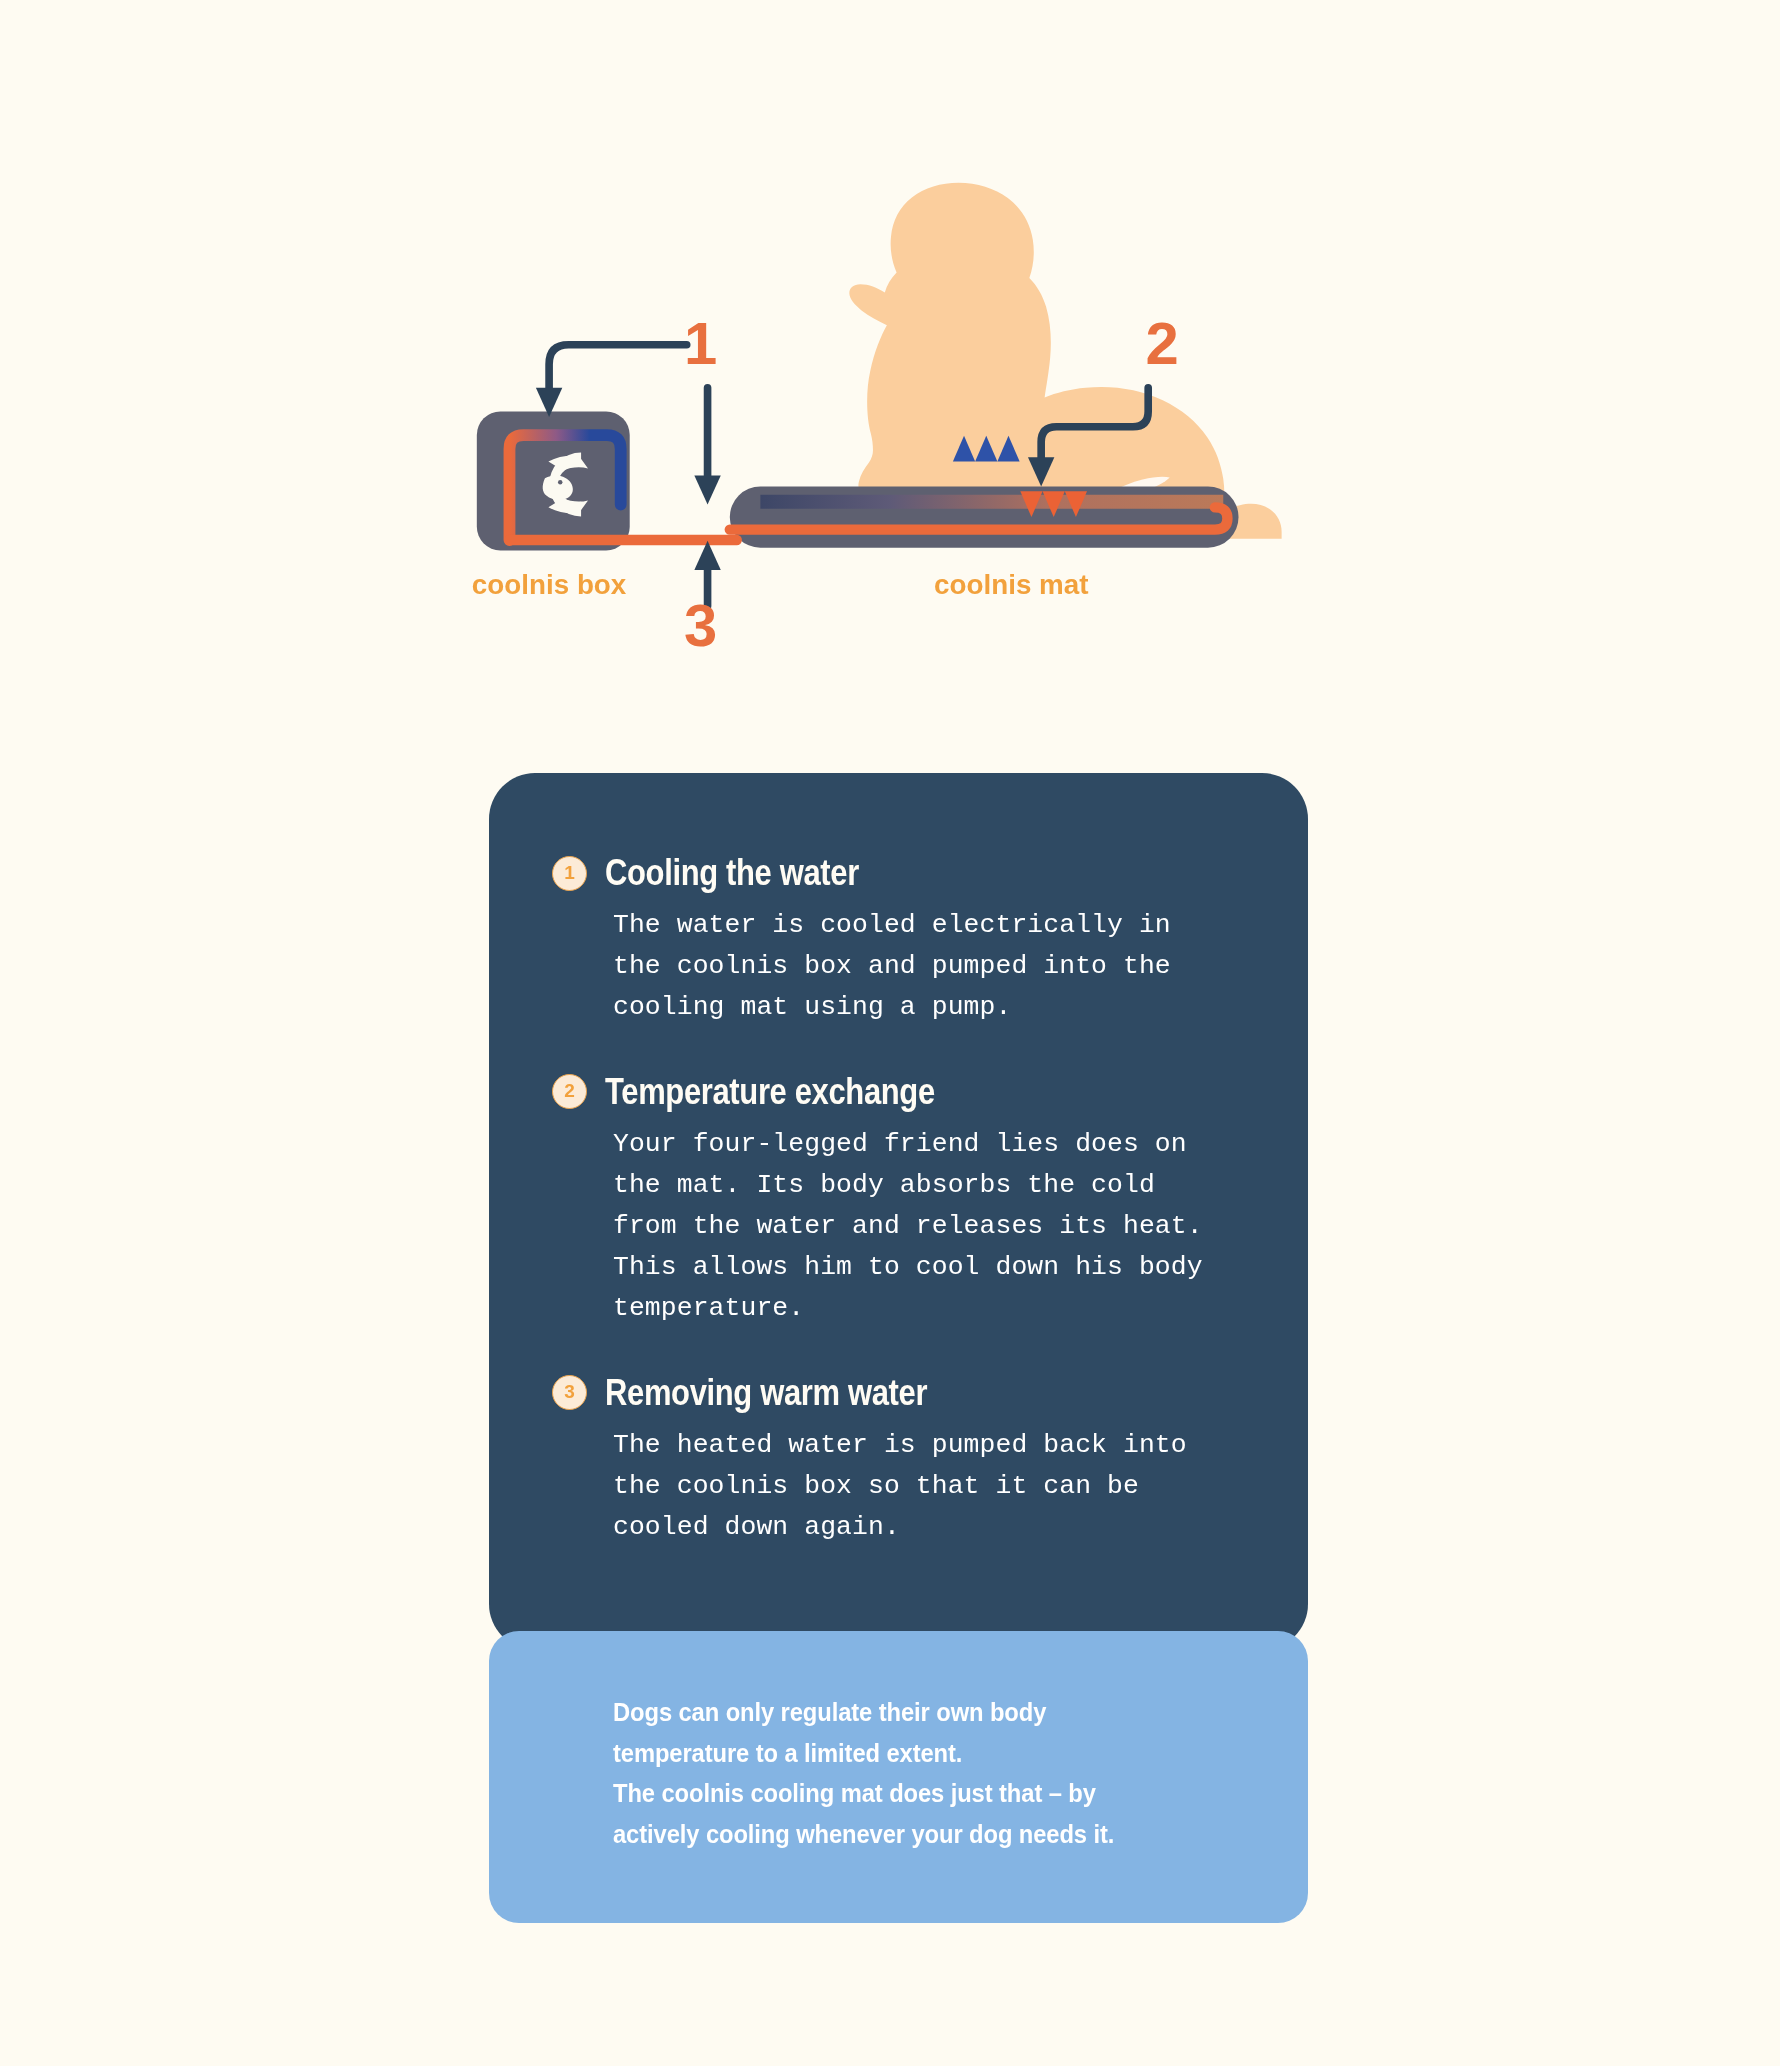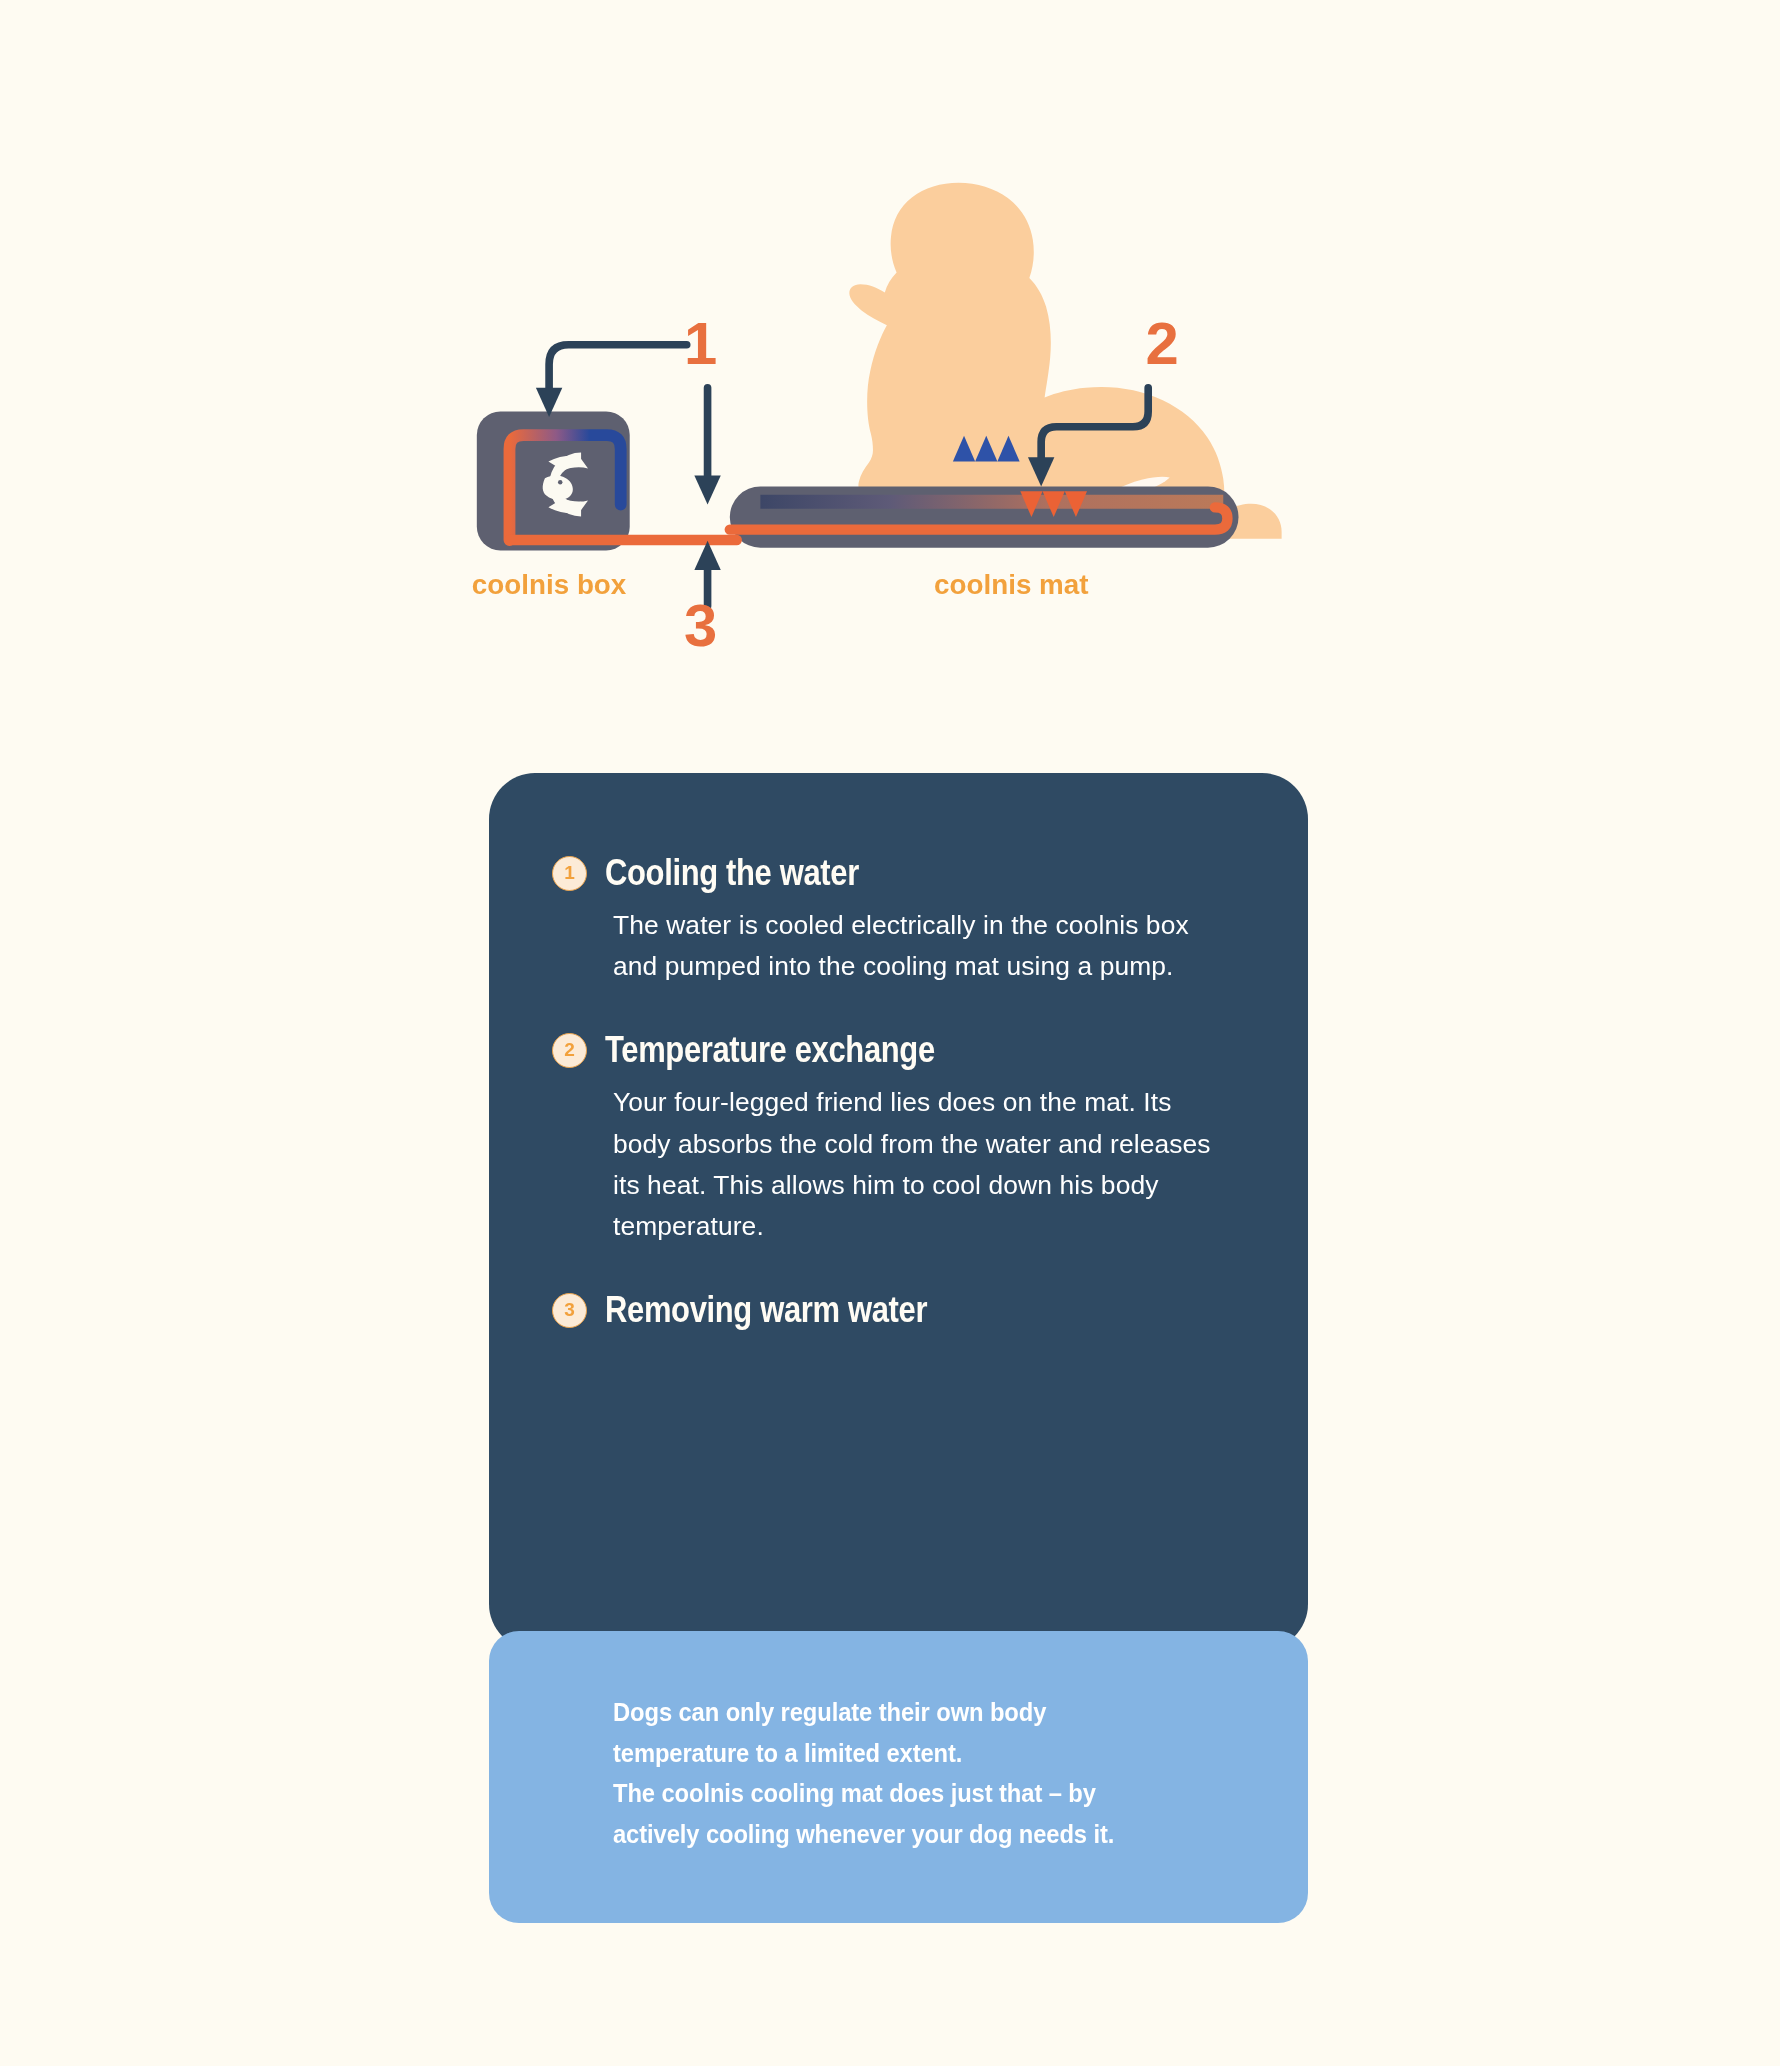--- a/index.html
+++ b/index.html
@@ -80,21 +80,21 @@
     font-size: 36px;
     letter-spacing: -0.4px;
     transform: scaleX(0.86);
     transform-origin: left center;
     white-space: nowrap;
   }
 
   .step-body {
     margin-left: 61px;
     color: #FFFFFF;
-    font-family: Liberation Sans, sans-serif;
+    font-family: Liberation Mono, monospace;
     font-size: 26.4px;
     line-height: 1.56;
     letter-spacing: 0.1px;
     max-width: 598px;
   }
 
   
   #callout {
     position: absolute;
     left: 489px;
@@ -348,20 +348,21 @@
           <div class="step-title">Temperature exchange</div>
         </div>
         <div class="step-body">Your four-legged friend lies does on the mat. Its body absorbs the cold from the water and releases its heat. This allows him to cool down his body temperature.</div>
       </div>
 
       <div class="step-block last">
         <div class="step-head">
           <div class="step-badge">3</div>
           <div class="step-title">Removing warm water</div>
         </div>
+        <div class="step-body">The heated water is pumped back into the coolnis box so that it can be cooled down again.</div>
       </div>
 
     </div>
   </div>
 
   <div id="callout">
     <div id="callout-text">
       <span class="cl-line">Dogs can only regulate their own body</span>
       <span class="cl-line">temperature to a limited extent.</span>
       <span class="cl-line">The coolnis cooling mat does just that – by</span>

